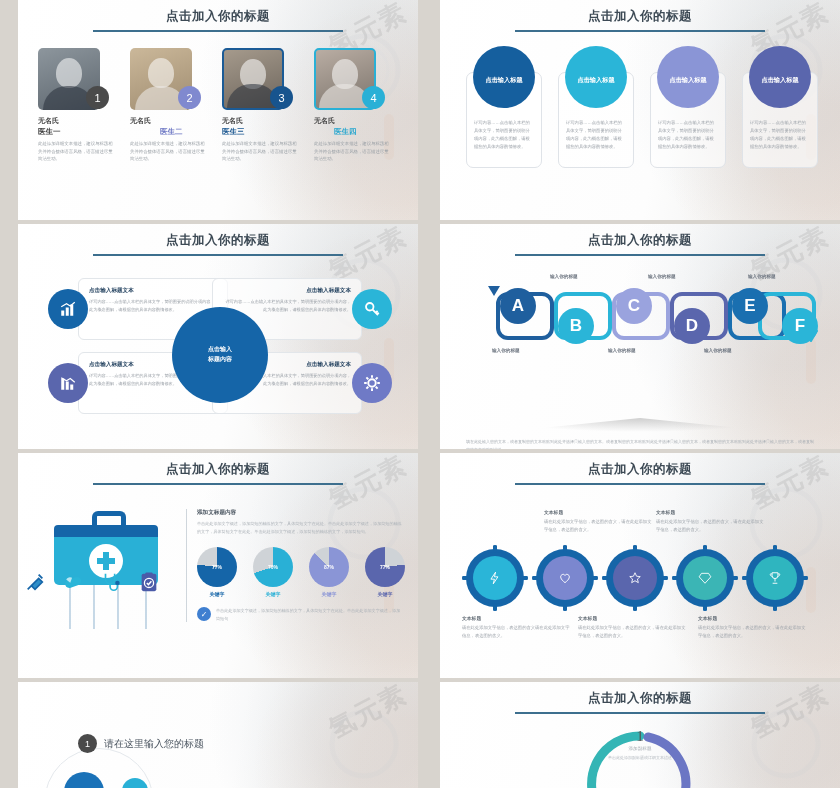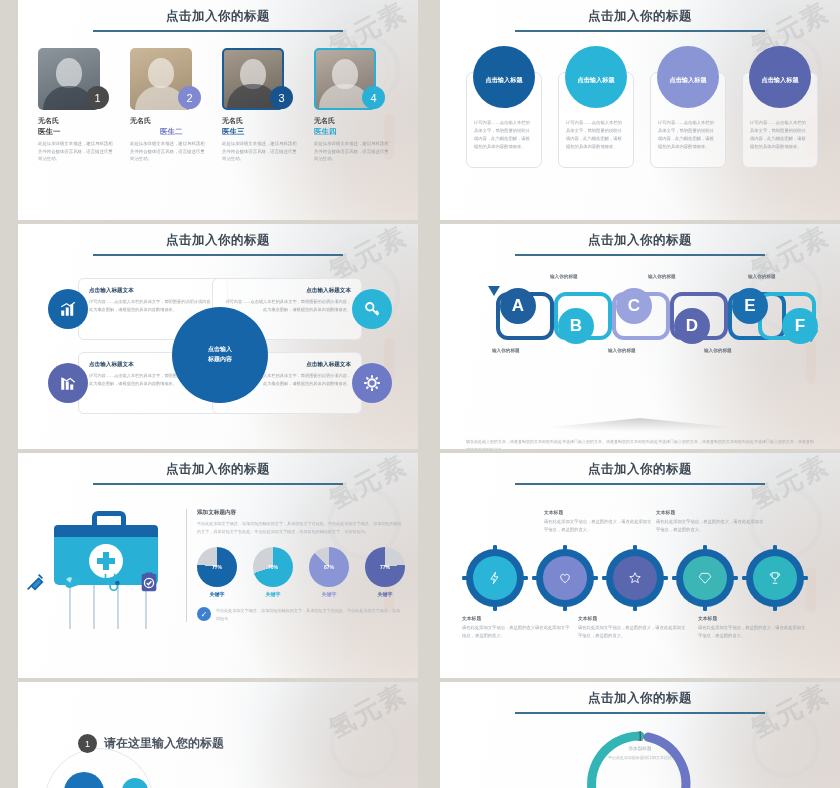--- a/index.html
+++ b/index.html
@@ -73,21 +73,21 @@
   }
   .s1-card:nth-child(1) .s1-num{ background:#4a4a4a; }
   .s1-card:nth-child(2) .s1-num{ background:#8089cf; }
   .s1-card:nth-child(3) .s1-num{ background:#17548e; }
   .s1-card:nth-child(4) .s1-num{ background:#29b0d6; }
   .s1-n1 { font-size:7px; font-weight:700; color:#4b4b4b; margin-top:6px; }
   .s1-n2 { font-size:7.5px; font-weight:700; margin-top:1px; }
   .s1-card:nth-child(1) .s1-n2{ color:#3b3b3b; }
   .s1-card:nth-child(2) .s1-n2{ color:#6d77c4;margin-left:30px; }
   .s1-card:nth-child(3) .s1-n2{ color:#17548e; }
-  .s1-card:nth-child(4) .s1-n2{ color:#29a7cf; }
+  .s1-card:nth-child(4) .s1-n2{ color:#29a7cf;margin-left:20px; }
   .s1-desc { font-size:4.4px; line-height:1.75; color:#9aa0a6; margin-top:3px; }
 
   
   .s2-row { position:absolute; top:46px; left:26px; right:20px; display:flex; gap:16px; }
   .s2-item { position:relative; width:76px; }
   .s2-box {
     margin-top:26px; height:96px; border:1px solid #dfe3e8; border-radius:7px;
     background:rgba(255,255,255,.6); padding:46px 7px 8px;
   }
   .s2-bubble {
@@ -175,21 +175,21 @@
   .s6-gears{ position:absolute; top:96px; left:26px; right:18px; display:flex; gap:12px; justify-content:flex-start;}
   .s6-gear{ width:58px; height:58px; border-radius:50%; position:relative; display:flex; align-items:center; justify-content:center;}
   .s6-teeth{ position:absolute; inset:-4px; border-radius:50%; }
   .s6-core{ position:absolute; inset:7px; border-radius:50%; display:flex; align-items:center; justify-content:center; color:#fff; font-size:14px;}
   .s6-t{ position:absolute; font-size:4.3px; line-height:1.75; color:#9ba1a8; width:108px;}
   .s6-t b{ display:block; font-size:4.8px; color:#6a737c; margin-bottom:1px;}
 
   
   .s7-row{ position:absolute; top:52px; left:60px; display:flex; align-items:center; gap:7px;}
   .s7-num{ width:19px; height:19px; border-radius:50%; background:#4a4a4a; color:#fff; font-size:9px; display:flex;align-items:center;justify-content:center;}
-  .s7-t{ font-size:12px; color:#4b5560; font-weight:700;}
+  .s7-t{ font-size:10px; color:#4b5560; font-weight:400;}
   .s7-arc{ position:absolute; left:26px; top:66px; width:110px; height:110px; border:1px solid #e4e8ec; border-radius:50%;}
   .s7-b1{ position:absolute; left:46px; top:90px; width:40px; height:40px; border-radius:50%; background:#1a72b8;}
   .s7-b2{ position:absolute; left:104px; top:96px; width:26px; height:26px; border-radius:50%; background:#29b0d6;}
   .s8-1{ position:absolute; left:0; right:0; top:46px; text-align:center; font-size:15px; color:#555; font-family:"Liberation Serif", serif;}
   .s8-sub{ position:absolute; left:0; right:0; top:64px; text-align:center; font-size:4.6px; color:#a8aeb4;}
   .s8-sub2{ position:absolute; left:0; right:0; top:73px; text-align:center; font-size:4px; color:#b4bac0; line-height:1.7;}
   .s8-arcs{ position:absolute; left:50%; top:42px; transform:translateX(-50%); width:120px; height:120px;}
 </style>
 </head>
 <body>

